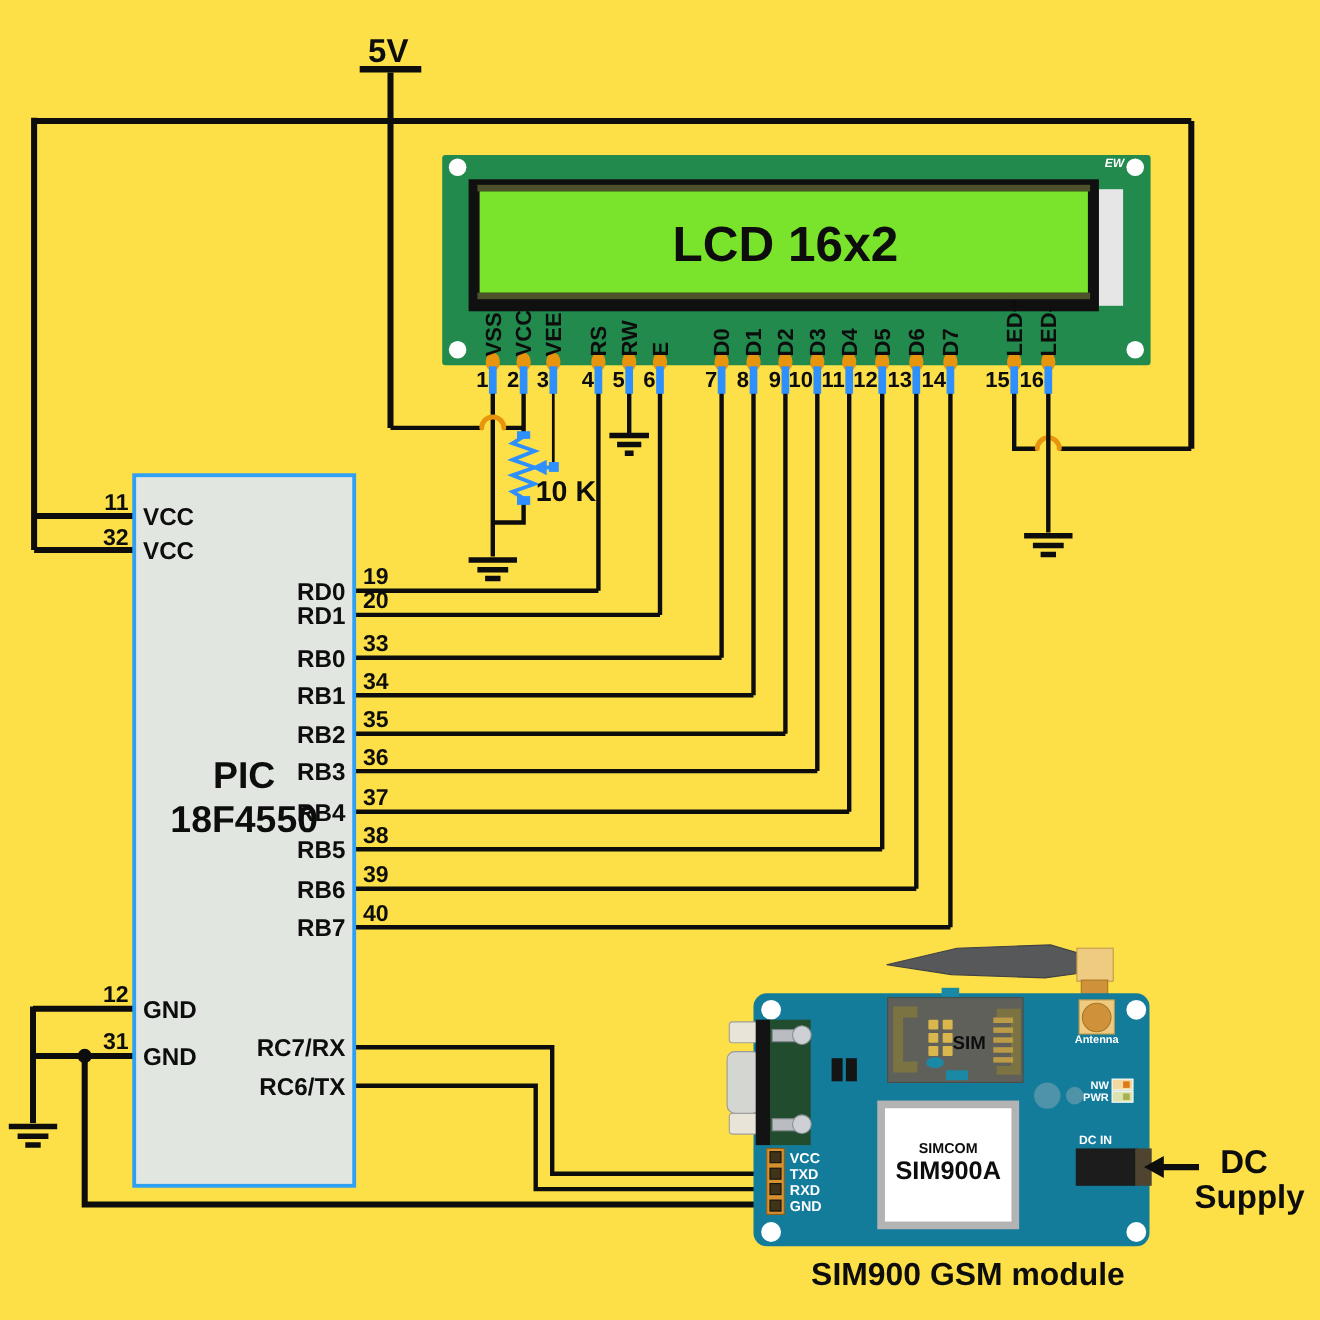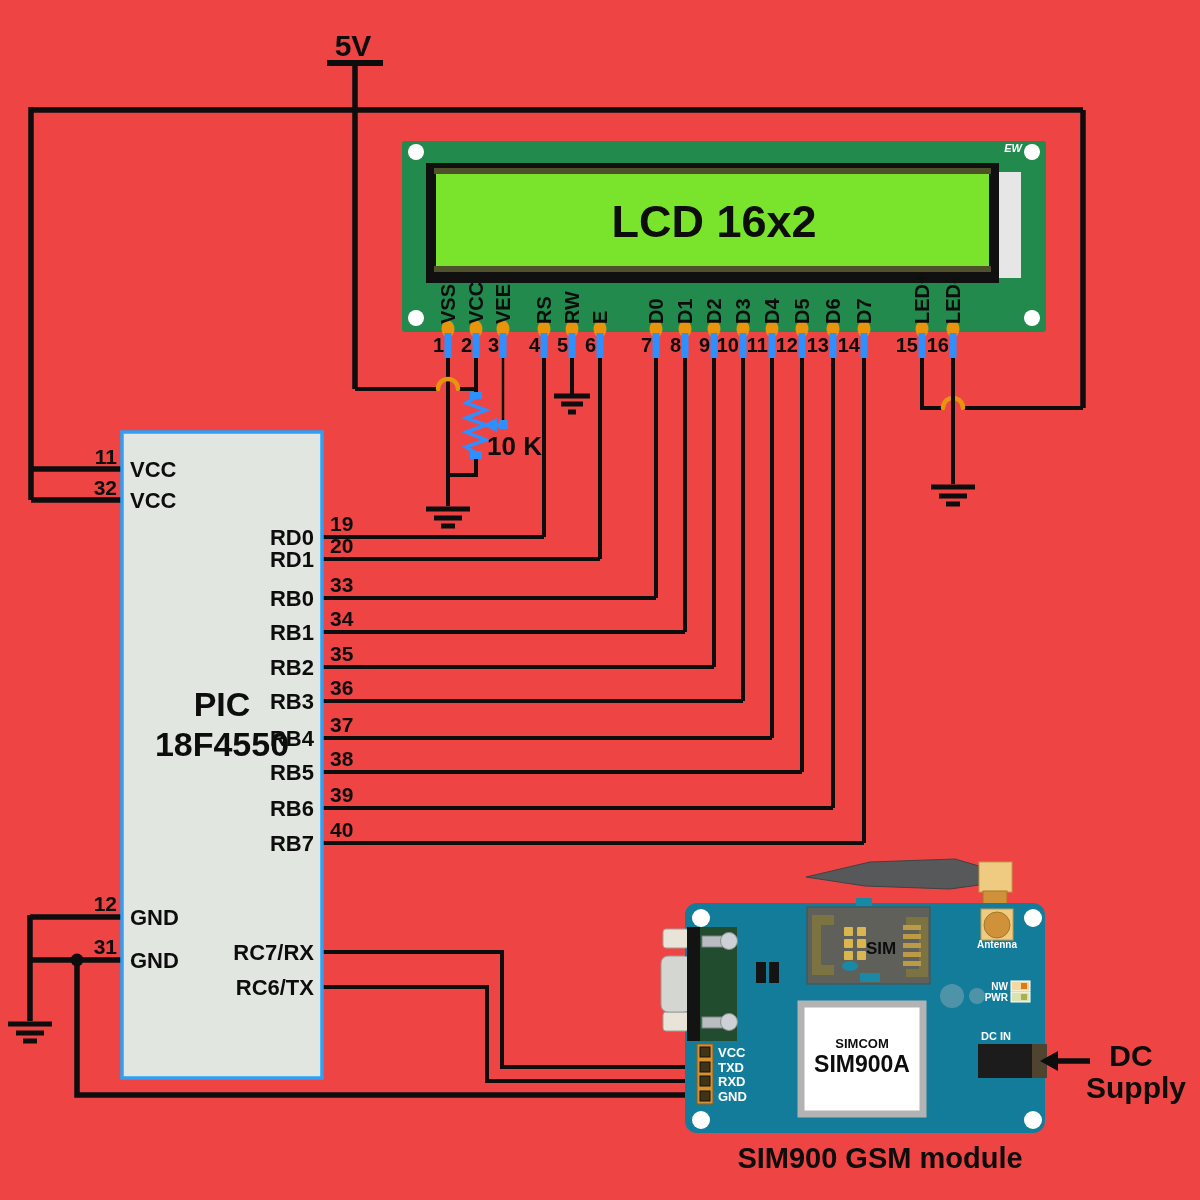--- a/index.html
+++ b/index.html
@@ -1,16 +1,16 @@
 <!DOCTYPE html>
 <html><head>
 <meta charset="utf-8">
 <style>
   html,body{margin:0;padding:0;background:#ffffff;}
-  .stage{width:1200px;height:1200px;position:relative;background:#ef4444;}
+  .stage{width:1200px;height:1200px;position:relative;background:#fde047;}
   svg text{font-family:"Liberation Sans","DejaVu Sans",sans-serif;font-weight:700;fill:#0d0d0d;}
   .white{fill:#ffffff;}
   .italic{font-style:italic;}
   .f10{font-size:10px}.f11{font-size:11px}.f13{font-size:13px}.f17{font-size:17px}
   .f20{font-size:20px}.f21{font-size:21px}.f22{font-size:22px}.f23{font-size:23px}
   .f26{font-size:26px}.f29{font-size:29px}.f30{font-size:30px}.f34{font-size:34px}.f45{font-size:45px}
   .mid{text-anchor:middle}.end{text-anchor:end}
   .w4{stroke:#0d0d0d;stroke-width:4;fill:none}
   .w5{stroke:#0d0d0d;stroke-width:5.5;fill:none}
   .w6{stroke:#0d0d0d;stroke-width:6;fill:none}

